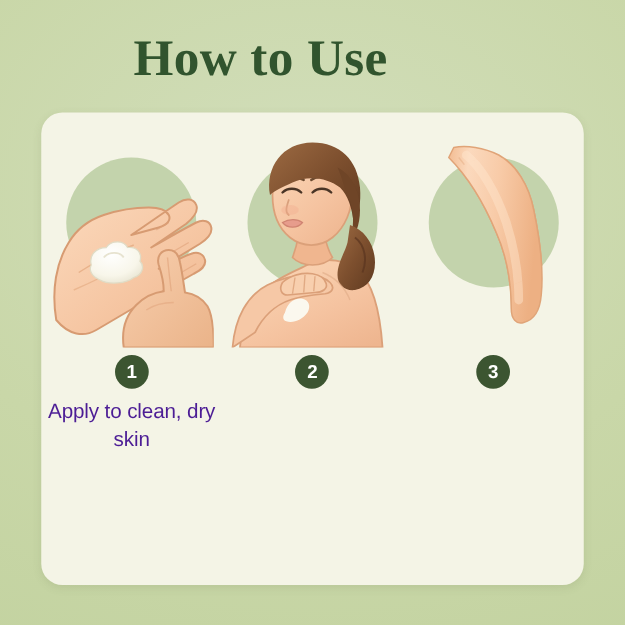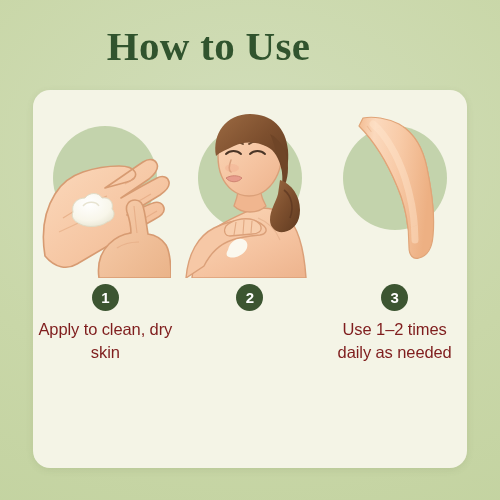--- a/index.html
+++ b/index.html
@@ -85,21 +85,21 @@
     line-height: 27px;
     text-align: center;
   }
   .caption {
     margin-top: 7px;
     width: 140px;
     text-align: center;
     font-family: "Liberation Sans", sans-serif;
     font-size: 16.5px;
     line-height: 23px;
-    color: #7f1d1d;
+    color: #4c1d95;
     letter-spacing: -0.1px;
   }
 </style>
 </head>
 <body>
 
 <div id="poster">
 
   <div id="title">How to Use</div>
 
@@ -251,18 +251,17 @@
             <g clip-path="url(#clipcirc3)">
               <path d="M34 12 C44 10 58 12 70 18 C84 26 94 42 98 62
                        C103 86 106 110 104 130 C103 142 98 150 90 152
                        C84 154 80 149 80 141 C80 120 76 98 68 80
                        C58 56 44 34 30 20 Z" fill="url(#skin3)" stroke="#e0a478" stroke-width="1.2"></path>
               <path d="M44 18 C56 28 68 48 76 72 C83 94 86 116 86 134" fill="none" stroke="#ffe6cf" stroke-width="7" opacity="0.45" stroke-linecap="round"></path>
             </g>
           </svg>
         </div>
         <div class="badge">3</div>
-        <div class="caption">Use 1–2 times daily as needed</div>
       </div>
 
     </div>
   </div>
 </div>
 
 </body></html>

